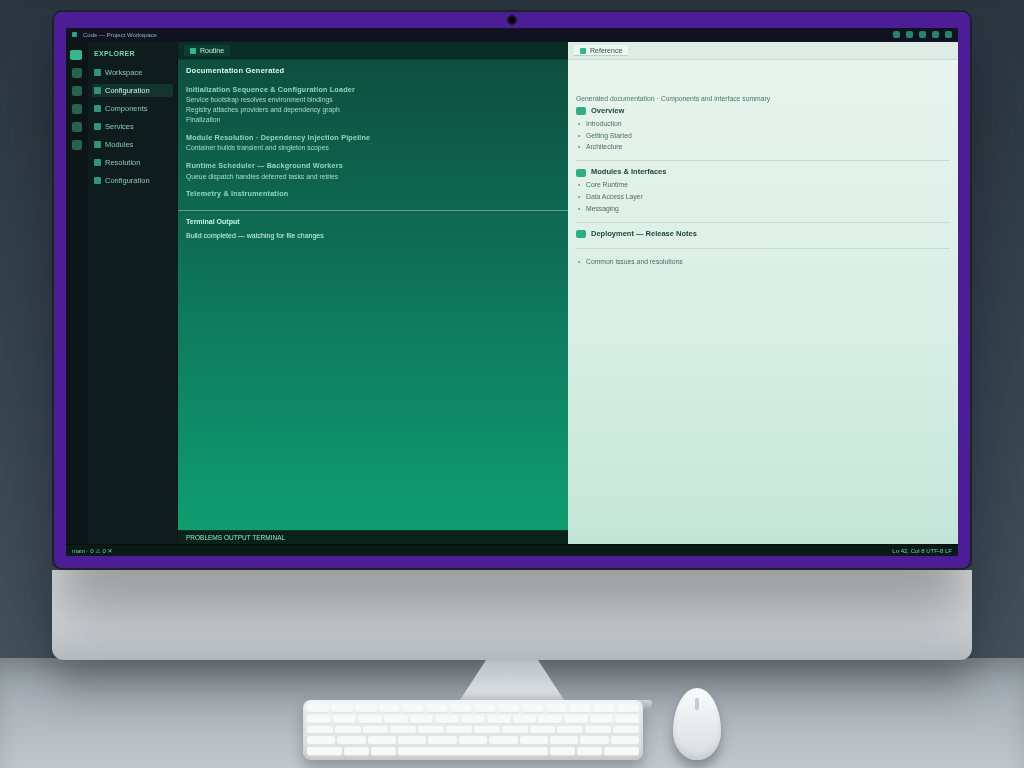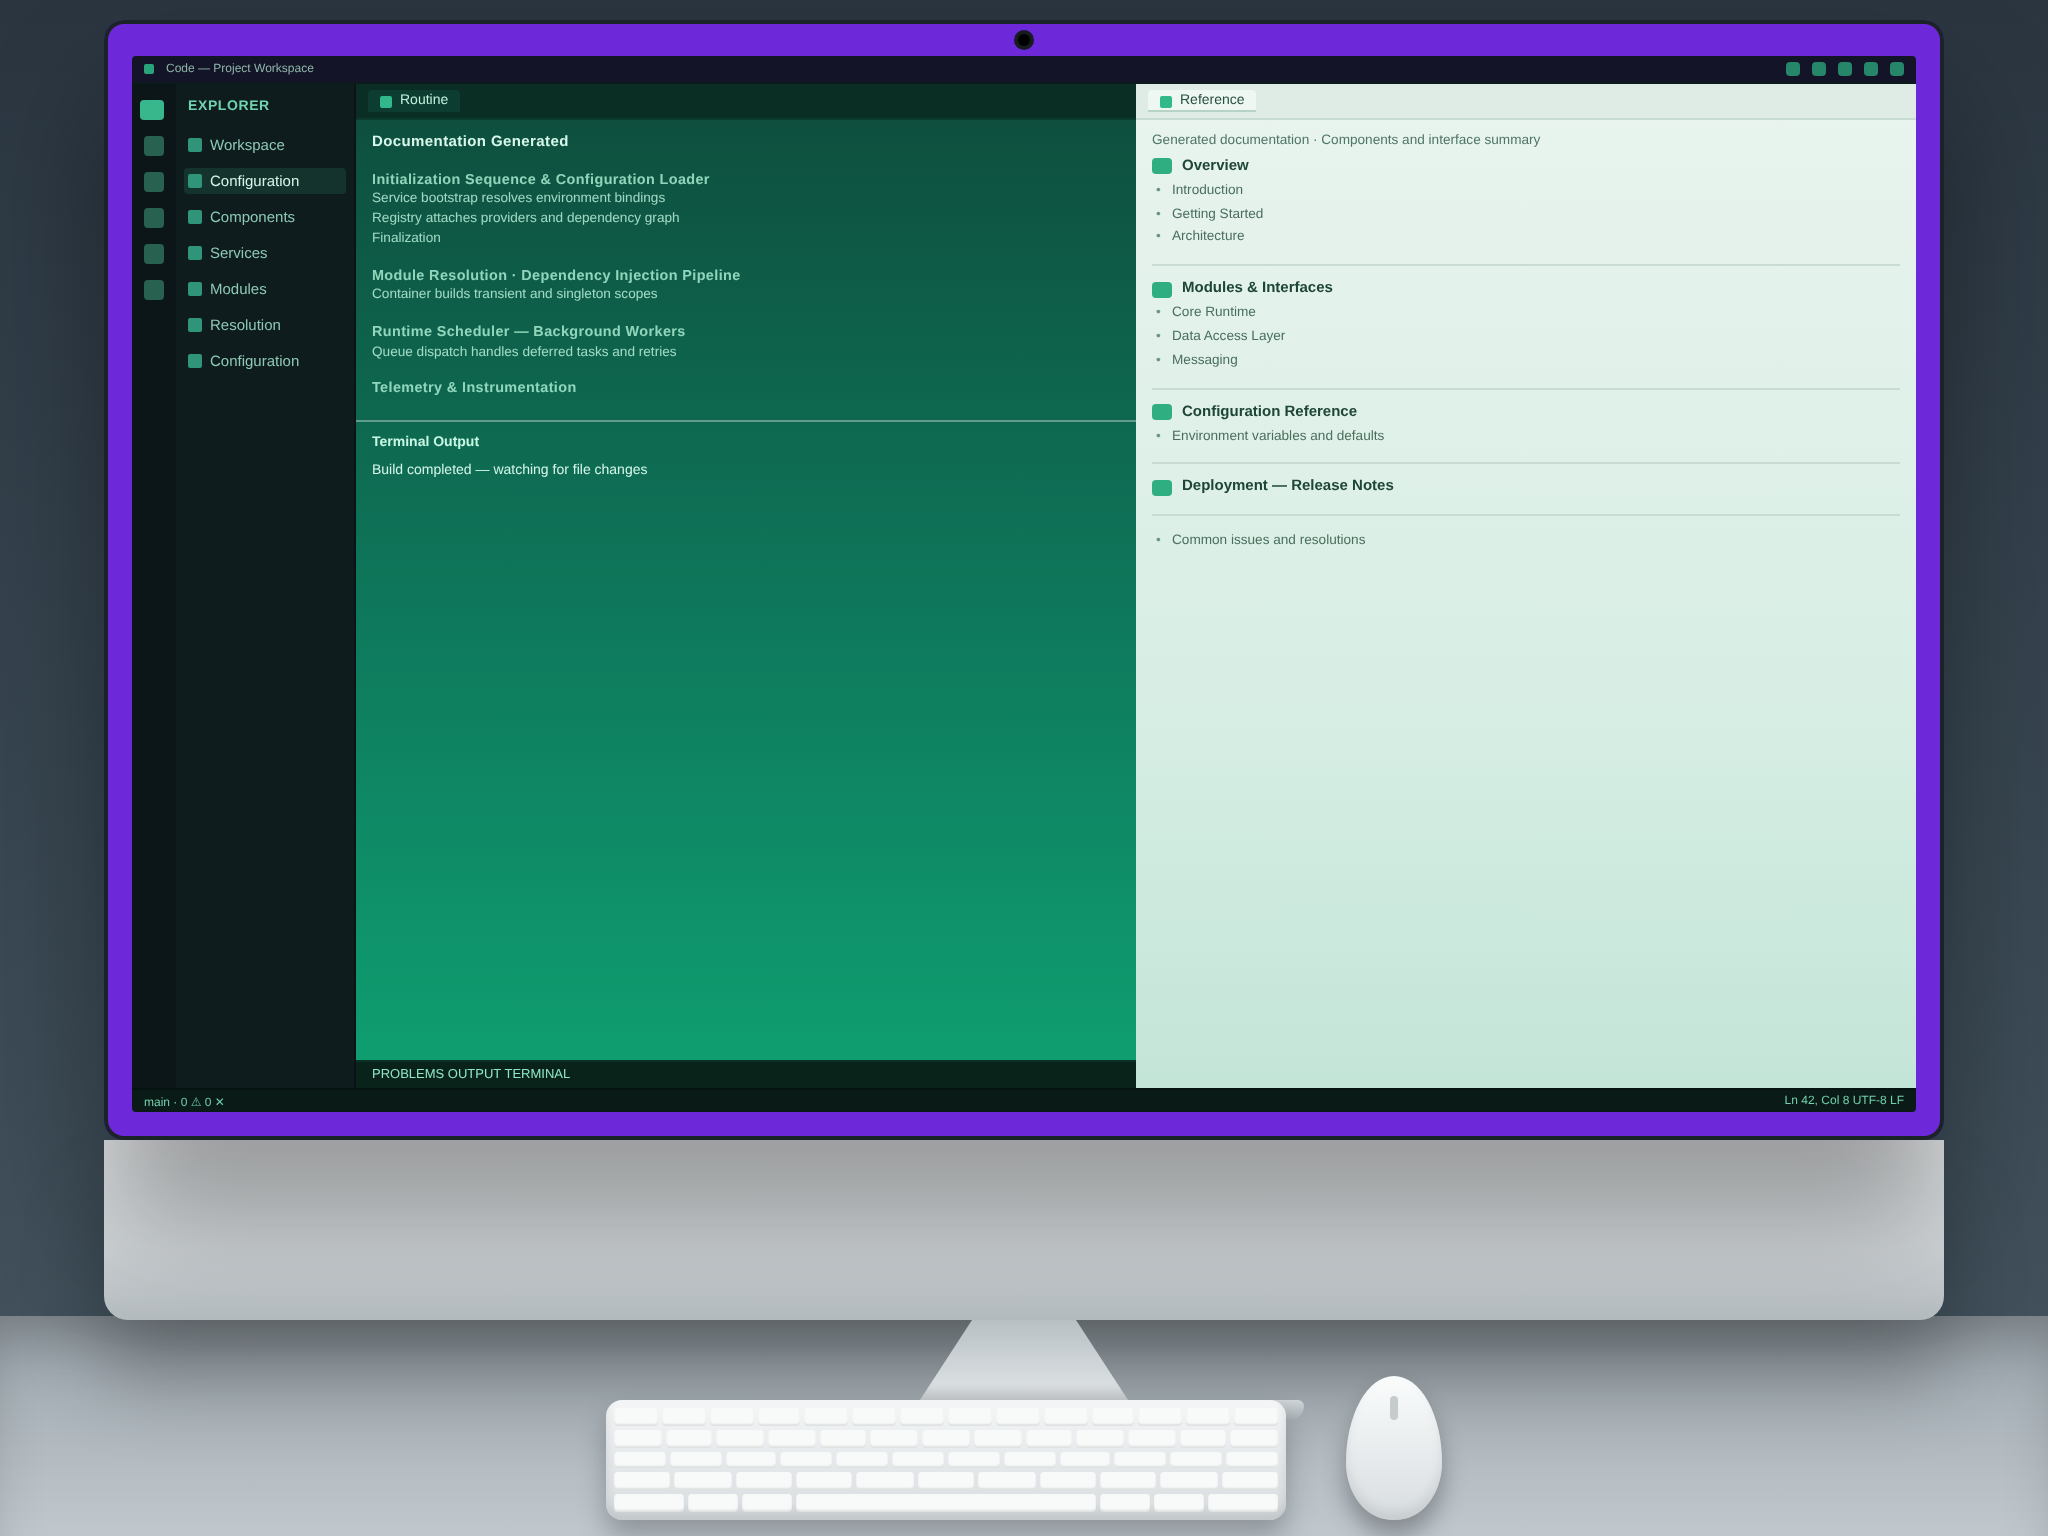--- a/index.html
+++ b/index.html
@@ -17,21 +17,21 @@
     background: linear-gradient(180deg, #9aa4ab 0%, #b2bac0 60%, #c0c8ce 100%);
     box-shadow: inset 0 20px 30px -10px rgba(0,0,0,.25);
   }
   
   .monitor {
     position: absolute; top: 10px; left: 50%; transform: translateX(-50%);
     width: 920px;
   }
   .bezel {
     width: 100%; height: 560px;
-    background: #6d28d9;
+    background: #4c1d95;
     border-radius: 10px;
     padding: 18px 14px 14px 14px;
     box-shadow: 0 40px 60px rgba(0,0,0,.35), inset 0 0 0 2px #1a2428;
     position: relative;
   }
   .camera {
     position: absolute; top: 7px; left: 50%; transform: translateX(-50%);
     width: 6px; height: 6px; border-radius: 50%; background: #000;
     box-shadow: 0 0 0 2px #161c1f;
   }
@@ -107,21 +107,21 @@
     padding:6px 4px; display:flex; flex-direction:column; gap:5px;
   }
   .sidebar .shead { color:#6fd4ae; font-size:7px; font-weight:600; letter-spacing:.3px; padding:2px 2px 4px;}
   .sbitem { display:flex; align-items:center; gap:4px; padding:2px; border-radius:2px; color:#8dc8b3; white-space:nowrap; overflow:hidden; text-overflow:ellipsis;}
   .sbitem .fic { width:7px; height:7px; background:#2f947a; border-radius:1px; flex:none;}
   .sbitem.sel { background:#14332c; color:#d4f5e9;}
   
   .editors { flex:1; display:flex; min-width:0;}
   .pane { flex:1; display:flex; flex-direction:column; min-width:0;}
   .pane.left  { background: linear-gradient(180deg,#0e4c3c 0%, #0e7a5d 55%, #0fa071 100%); }
-  .pane.right { background: linear-gradient(180deg,#e9f4ee 0%, #d8eee4 60%, #c3e5d7 100%); color:#214236;}
+  .pane.right { background: linear-gradient(180deg,#e9f4ee 0%, #d8eee4 60%, #c3e5d7 100%); color:#214236;gap:28px;}
   .tabbar { height:18px; display:flex; align-items:center; gap:4px; padding:0 6px; font-size:7px;}
   .pane.left  .tabbar { background:#0a2d24; border-bottom:1px solid #0b3b2e;}
   .pane.right .tabbar { background:#dfece5; border-bottom:1px solid #c8dcd1;}
   .tab { display:flex; align-items:center; gap:4px; padding:2px 6px; border-radius:2px 2px 0 0;}
   .pane.left  .tab { background:#0d3c30; color:#bff1dc;}
   .pane.right .tab { background:#eef7f1; color:#27503f; box-shadow: inset 0 -1px 0 #b6d3c5;}
   .tab .tic { width:6px; height:6px; border-radius:1px; background:#32b98b;}
   .content { flex:1; padding:6px 8px; overflow:hidden; line-height:1.45;}
   .content .h { font-weight:700; letter-spacing:.2px;}
   .pane.left  .content { color:#d8f8eb;}
@@ -287,27 +287,20 @@
               <div class="sec">
                 <div class="sechead">
                     <span class="badge"></span>
                     <span>Modules &amp; Interfaces</span>
                   </div>
                 <div class="bullet">Core Runtime</div>
                 <div class="bullet">Data Access Layer</div>
                 <div class="bullet">Messaging</div>
               </div>
 
-              <div class="sec">
-                <div class="sechead">
-                    <span class="badge"></span>
-                    <span>Configuration Reference</span>
-                  </div>
-                <div class="bullet">Environment variables and defaults</div>
-              </div>
 
               <div class="sec">
                 <div class="sechead">
                     <span class="badge"></span>
                     <span>Deployment — Release Notes</span>
                   </div>
               </div>
 
               <div class="sec">
                 <div class="bullet">Common issues and resolutions</div>

